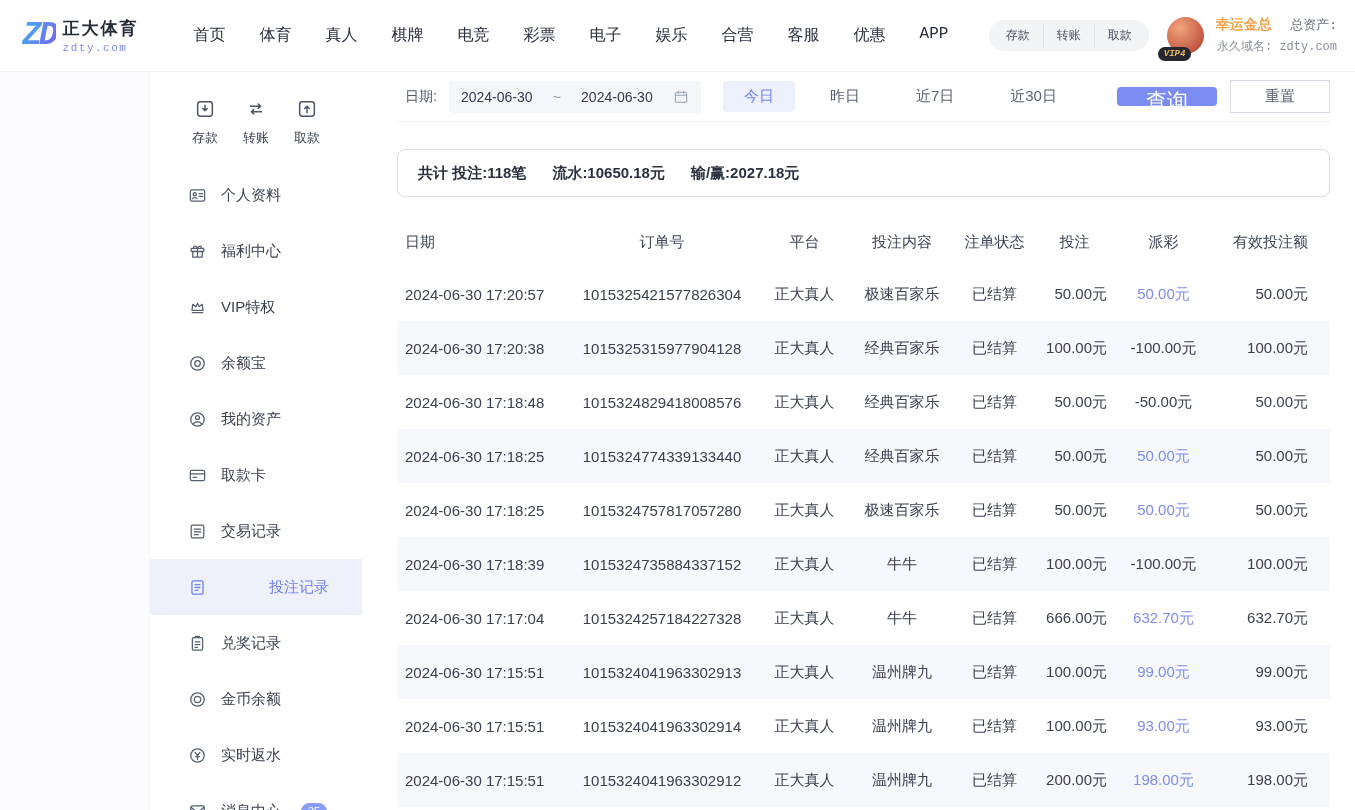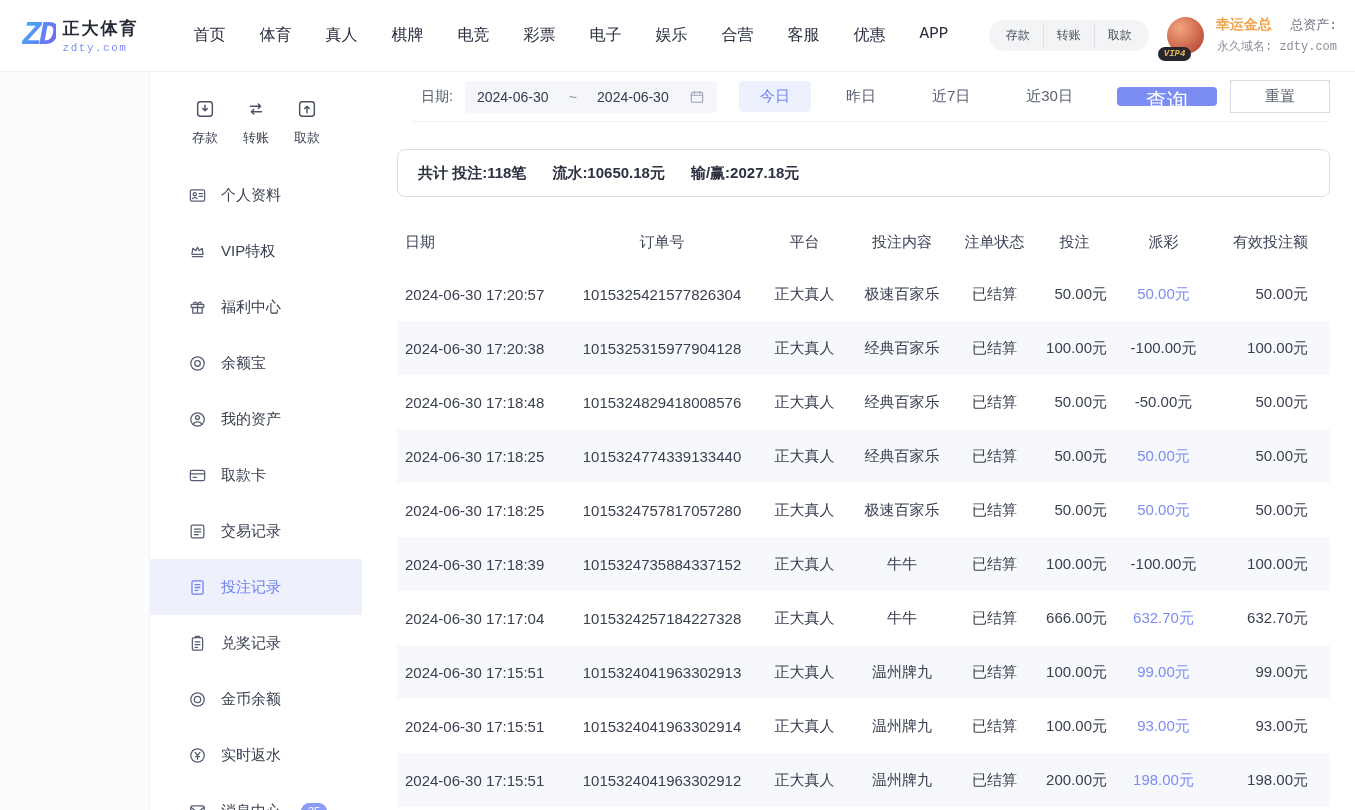--- a/index.html
+++ b/index.html
@@ -43,27 +43,27 @@
   
   .quick-row { display: flex; justify-content: space-between; padding: 0 30px; }
   .quick-action { width: 50px; text-align: center; cursor: pointer; }
   .qa-icon svg { width: 22px; height: 22px; color: #4c5366; }
   .qa-label { font-size: 13px; color: #3a4050; margin-top: 5px; }
   .menu { margin-top: 20px; }
   .menu-item { height: 56px; display: flex; align-items: center; padding-left: 38px;
                font-size: 15px; color: #3a4050; cursor: pointer; }
   .mi-icon { width: 19px; height: 19px; margin-right: 14px; flex: none; }
   .mi-icon svg { width: 19px; height: 19px; color: #565e72; display: block; }
-  .menu-item.active { background: #eef1fc; color: #6f80f2; }
+  .menu-item.active { background: #eef1fc; color: #6f80f2; gap: 48px; }
   .menu-item.active .mi-icon svg { color: #6f80f2; }
   .mi-badge { margin-left: 20px; background: #8b9cf5; color: #fff; font-size: 11px;
               line-height: 1; padding: 3px 7px; border-radius: 9px; }
 
   
-  .filter-row { height: 50px; display: flex; align-items: center; border-bottom: 1px solid #eef0f5; padding-left: 8px; margin-left: 16px; }
+  .filter-row { height: 50px; display: flex; align-items: center; border-bottom: 1px solid #eef0f5; padding-left: 8px; }
   .date-label { font-size: 14px; color: #515869; }
   .date-box { margin-left: 12px; background: #f5f6f9; border-radius: 4px; height: 32px; width: 252px;
               display: flex; align-items: center; justify-content: space-between; padding: 0 12px;
               font-size: 14px; color: #333a4e; cursor: pointer; }
   .date-sep { color: #8a90a0; }
   .cal-icon svg { width: 16px; height: 16px; color: #99a1b3; display: block; }
   .ranges { display: flex; gap: 14px; margin-left: 22px; }
   .range-btn { padding: 6px 21px; font-size: 15px; color: #5a6173; border-radius: 4px; cursor: pointer; }
   .range-btn.active { background: #edf1fd; color: #6f80f2; }
   .btn-search { margin-left: auto; width: 100px; height: 19px; background: #7b8cf2; color: #fff;
@@ -168,33 +168,33 @@
                 <rect x="3" y="5" width="18" height="14" rx="2"></rect>
                 <circle cx="8.5" cy="10.5" r="2"></circle>
                 <path d="M5.5 16c.6-1.8 5.4-1.8 6 0M14 9.5h4.5M14 13h4.5"></path>
               </svg>
             </span>
             <span class="mi-label">个人资料</span>
           </div>
           <div class="menu-item">
             <span class="mi-icon">
               <svg viewBox="0 0 24 24" fill="none" stroke="currentColor" stroke-width="1.6" stroke-linecap="round" stroke-linejoin="round">
-                <path d="M5 15.5L6 8l4 3 2-4.5L14 11l4-3 1 7.5zM5.5 18.5h13"></path>
-              </svg>
-            </span>
-            <span class="mi-label">VIP特权</span>
-          </div>
-          <div class="menu-item">
-            <span class="mi-icon">
-              <svg viewBox="0 0 24 24" fill="none" stroke="currentColor" stroke-width="1.6" stroke-linecap="round" stroke-linejoin="round">
                 <rect x="4" y="8" width="16" height="4" rx="1"></rect>
                 <path d="M6 12v7h12v-7M12 8v11M12 8c-1.5-4-6-3.5-4.5 0M12 8c1.5-4 6-3.5 4.5 0"></path>
               </svg>
             </span>
             <span class="mi-label">福利中心</span>
+          </div>
+          <div class="menu-item">
+            <span class="mi-icon">
+              <svg viewBox="0 0 24 24" fill="none" stroke="currentColor" stroke-width="1.6" stroke-linecap="round" stroke-linejoin="round">
+                <path d="M5 15.5L6 8l4 3 2-4.5L14 11l4-3 1 7.5zM5.5 18.5h13"></path>
+              </svg>
+            </span>
+            <span class="mi-label">VIP特权</span>
           </div>
           <div class="menu-item">
             <span class="mi-icon">
               <svg viewBox="0 0 24 24" fill="none" stroke="currentColor" stroke-width="1.6" stroke-linecap="round" stroke-linejoin="round">
                 <circle cx="12" cy="12" r="8.5"></circle>
                 <circle cx="12" cy="12" r="3.5"></circle>
               </svg>
             </span>
             <span class="mi-label">余额宝</span>
           </div>

